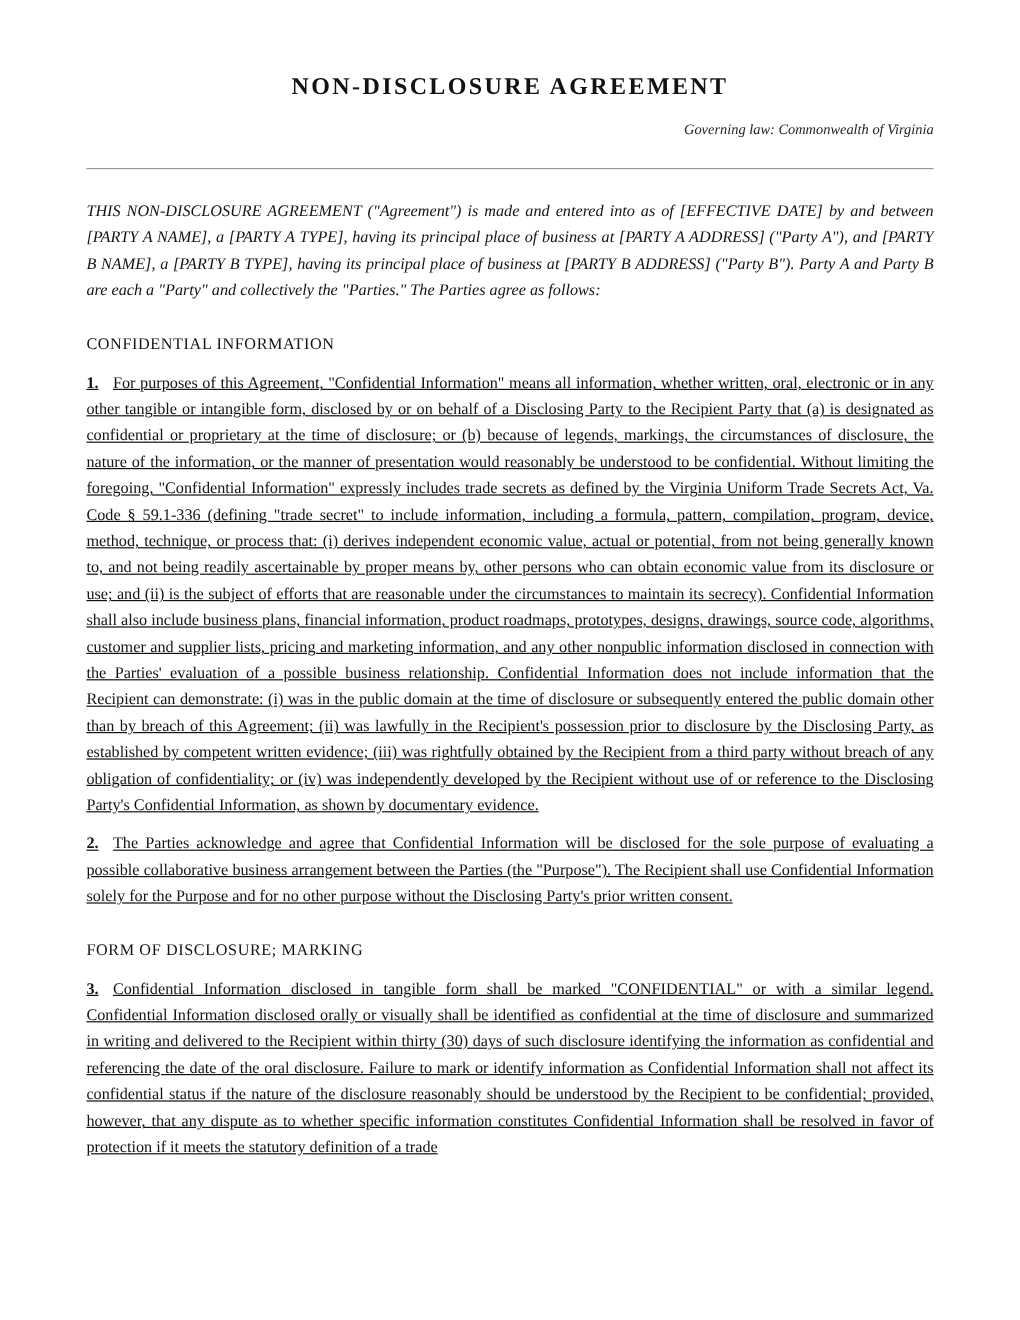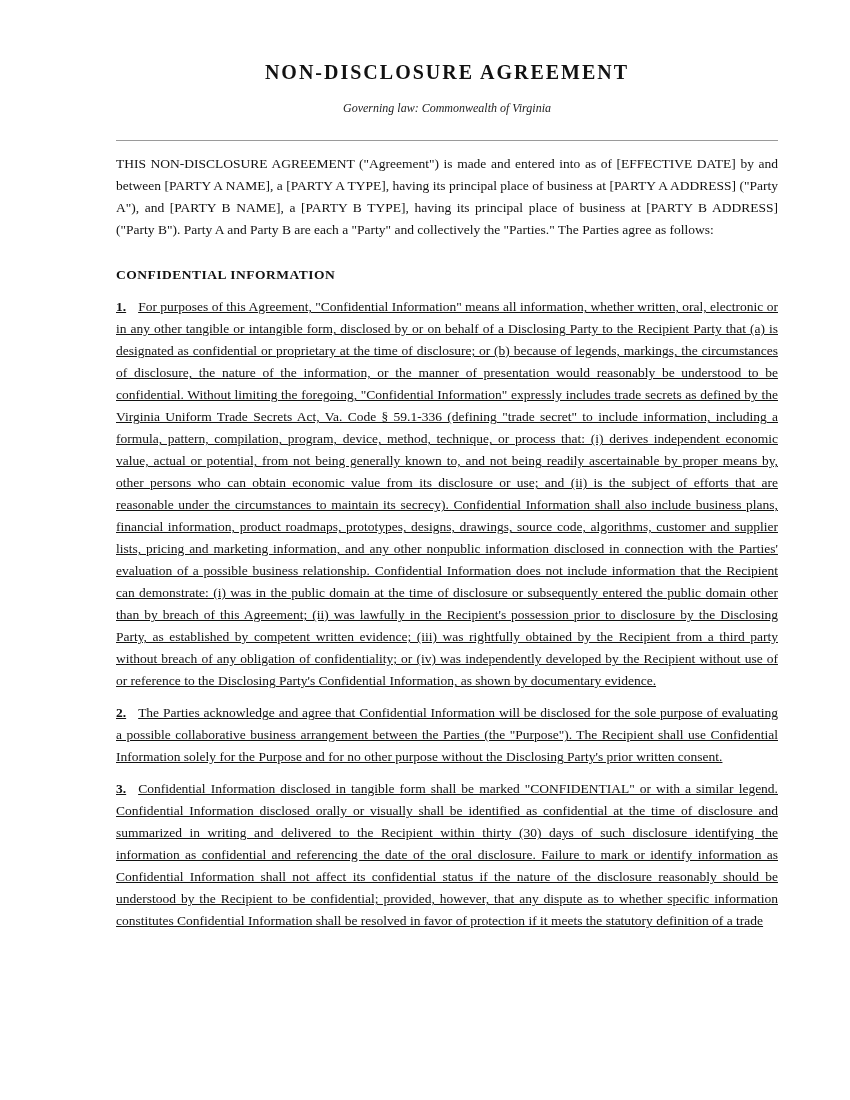--- a/index.html
+++ b/index.html
@@ -5,61 +5,62 @@
   html, body {
     margin: 0;
     padding: 0;
     background: #ffffff;
   }
   .page {
     position: relative;
     width: 850px;
     height: 1100px;
     box-sizing: border-box;
-    padding: 60px 72px 0 116px;
+    padding: 60px 72px 0 72px;
     background: #ffffff;
     overflow: hidden;
     font-family: "Liberation Serif", "DejaVu Serif", serif;
     color: #121212;
   }
   .doc-title {
     margin: 0;
     text-align: center;
     font-size: 20px;
     font-weight: bold;
     letter-spacing: 2px;
     line-height: 1.2;
     color: #121212;
   }
   .doc-subtitle {
     margin: 17px 0 0 0;
-    text-align: center;
+    text-align: right;
     font-style: italic;
     font-size: 12px;
     line-height: 1.2;
     color: #222222;
   }
   .title-rule {
     border: none;
     border-top: 1px solid #9a9a9a;
     margin: 25px 0 0 0;
     height: 0;
   }
   .body-text {
     font-size: 13.5px;
     line-height: 22px;
     text-align: justify;
     margin: 0;
   }
   .intro-para {
-    margin-top: 12px;
+    margin-top: 24px;
+    font-style: italic;
   }
   .section-heading {
     font-size: 13.5px;
-    font-weight: bold;
+    font-weight: normal;
     letter-spacing: 0.5px;
     line-height: 22px;
     margin: 23px 0 0 0;
     text-align: left;
     color: #121212;
   }
   .section-para {
     margin-top: 10px;
     text-decoration: underline;
   }
@@ -84,16 +85,17 @@
   <section>
     <h2 class="section-heading">CONFIDENTIAL INFORMATION</h2>
     <p class="body-text section-para"><span class="para-num">1.</span><span>For purposes of this Agreement, "Confidential Information" means all information, whether written, oral, electronic or in any other tangible or intangible form, disclosed by or on behalf of a Disclosing Party to the Recipient Party that (a) is designated as confidential or proprietary at the time of disclosure; or (b) because of legends, markings, the circumstances of disclosure, the nature of the information, or the manner of presentation would reasonably be understood to be confidential. Without limiting the foregoing, "Confidential Information" expressly includes trade secrets as defined by the Virginia Uniform Trade Secrets Act, Va. Code § 59.1-336 (defining "trade secret" to include information, including a formula, pattern, compilation, program, device, method, technique, or process that: (i) derives independent economic value, actual or potential, from not being generally known to, and not being readily ascertainable by proper means by, other persons who can obtain economic value from its disclosure or use; and (ii) is the subject of efforts that are reasonable under the circumstances to maintain its secrecy). Confidential Information shall also include business plans, financial information, product roadmaps, prototypes, designs, drawings, source code, algorithms, customer and supplier lists, pricing and marketing information, and any other nonpublic information disclosed in connection with the Parties' evaluation of a possible business relationship. Confidential Information does not include information that the Recipient can demonstrate: (i) was in the public domain at the time of disclosure or subsequently entered the public domain other than by breach of this Agreement; (ii) was lawfully in the Recipient's possession prior to disclosure by the Disclosing Party, as established by competent written evidence; (iii) was rightfully obtained by the Recipient from a third party without breach of any obligation of confidentiality; or (iv) was independently developed by the Recipient without use of or reference to the Disclosing Party's Confidential Information, as shown by documentary evidence.</span></p>
   </section>
 
   <section>
     <p class="body-text section-para"><span class="para-num">2.</span><span>The Parties acknowledge and agree that Confidential Information will be disclosed for the sole purpose of evaluating a possible collaborative business arrangement between the Parties (the "Purpose"). The Recipient shall use Confidential Information solely for the Purpose and for no other purpose without the Disclosing Party's prior written consent.</span></p>
   </section>
 
   <section>
+    <h2 class="section-heading">FORM OF DISCLOSURE; MARKING</h2>
     <p class="body-text section-para"><span class="para-num">3.</span><span>Confidential Information disclosed in tangible form shall be marked "CONFIDENTIAL" or with a similar legend. Confidential Information disclosed orally or visually shall be identified as confidential at the time of disclosure and summarized in writing and delivered to the Recipient within thirty (30) days of such disclosure identifying the information as confidential and referencing the date of the oral disclosure. Failure to mark or identify information as Confidential Information shall not affect its confidential status if the nature of the disclosure reasonably should be understood by the Recipient to be confidential; provided, however, that any dispute as to whether specific information constitutes Confidential Information shall be resolved in favor of protection if it meets the statutory definition of a trade</span></p>
   </section>
 
 </div>
 
 </body></html>

